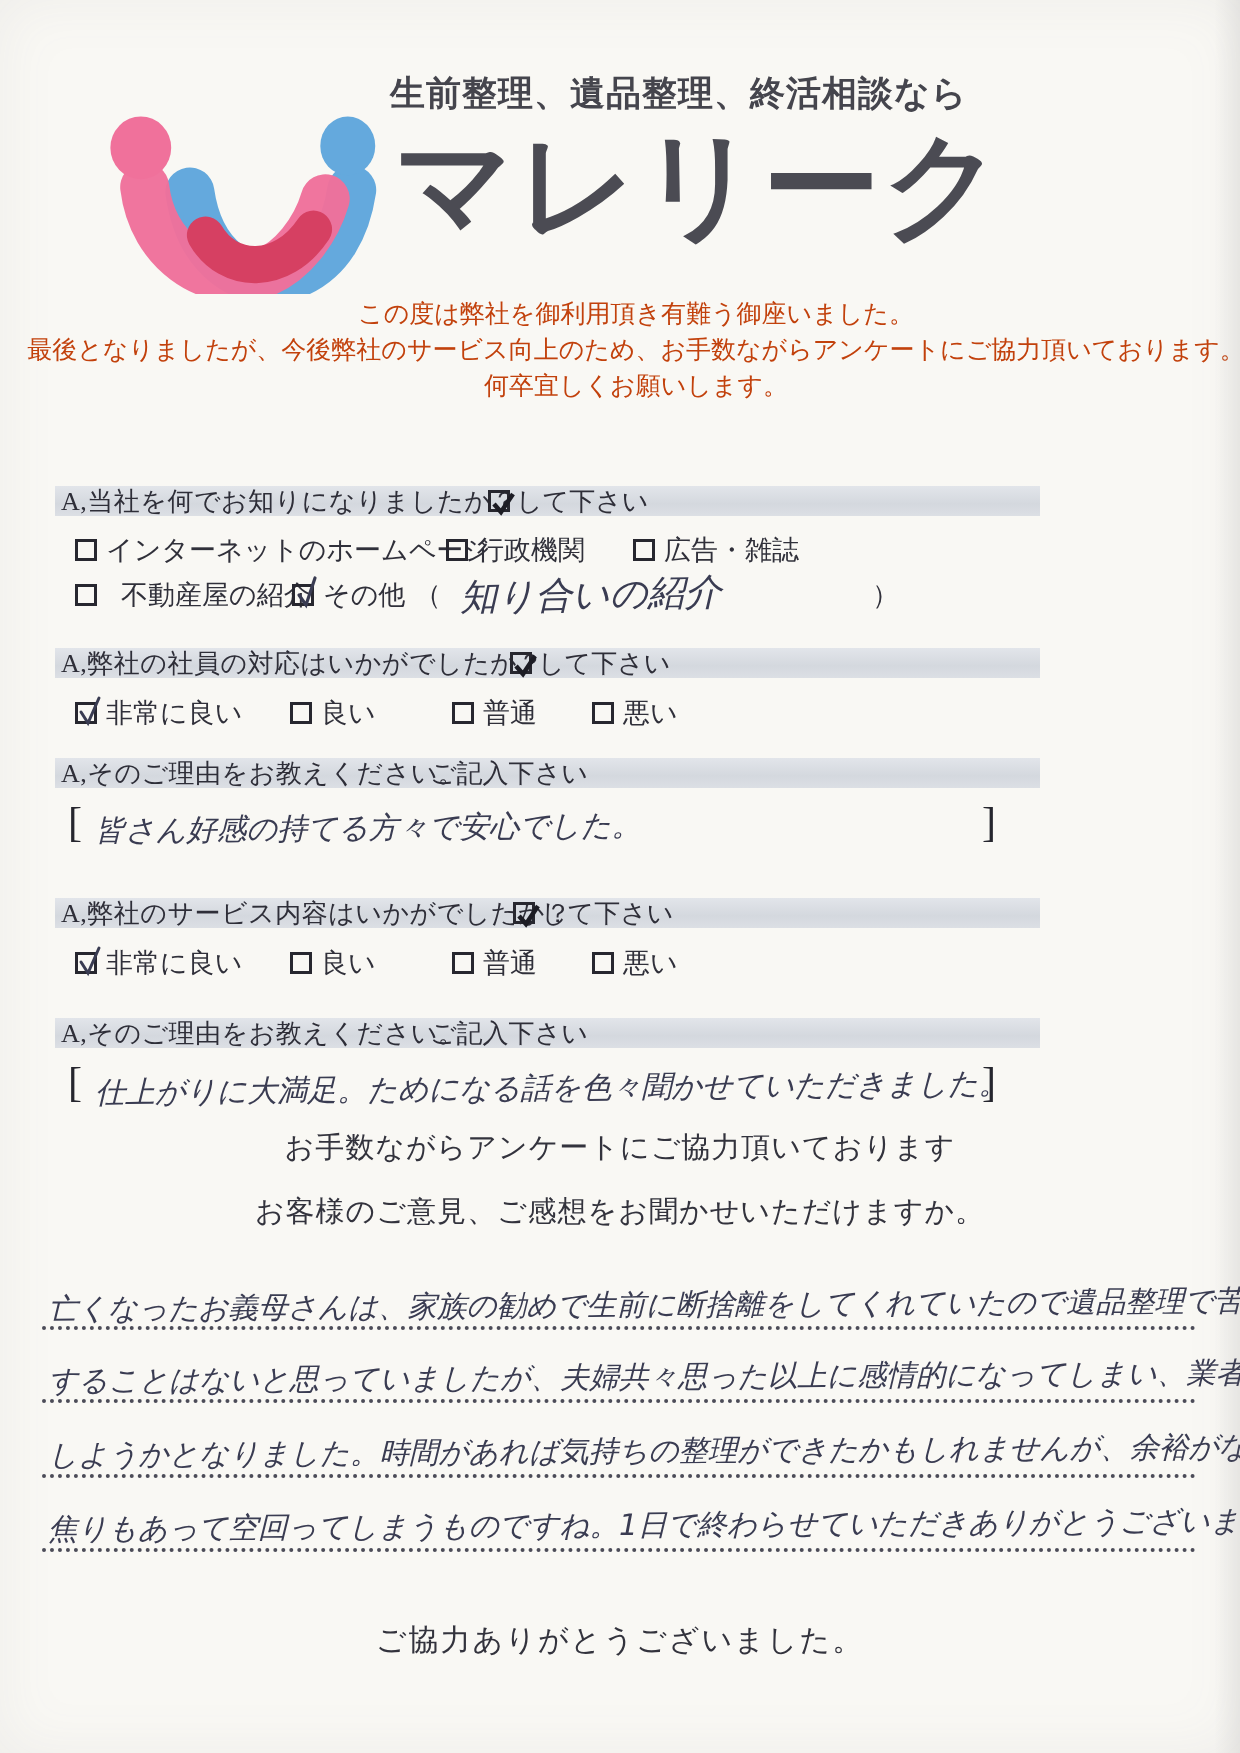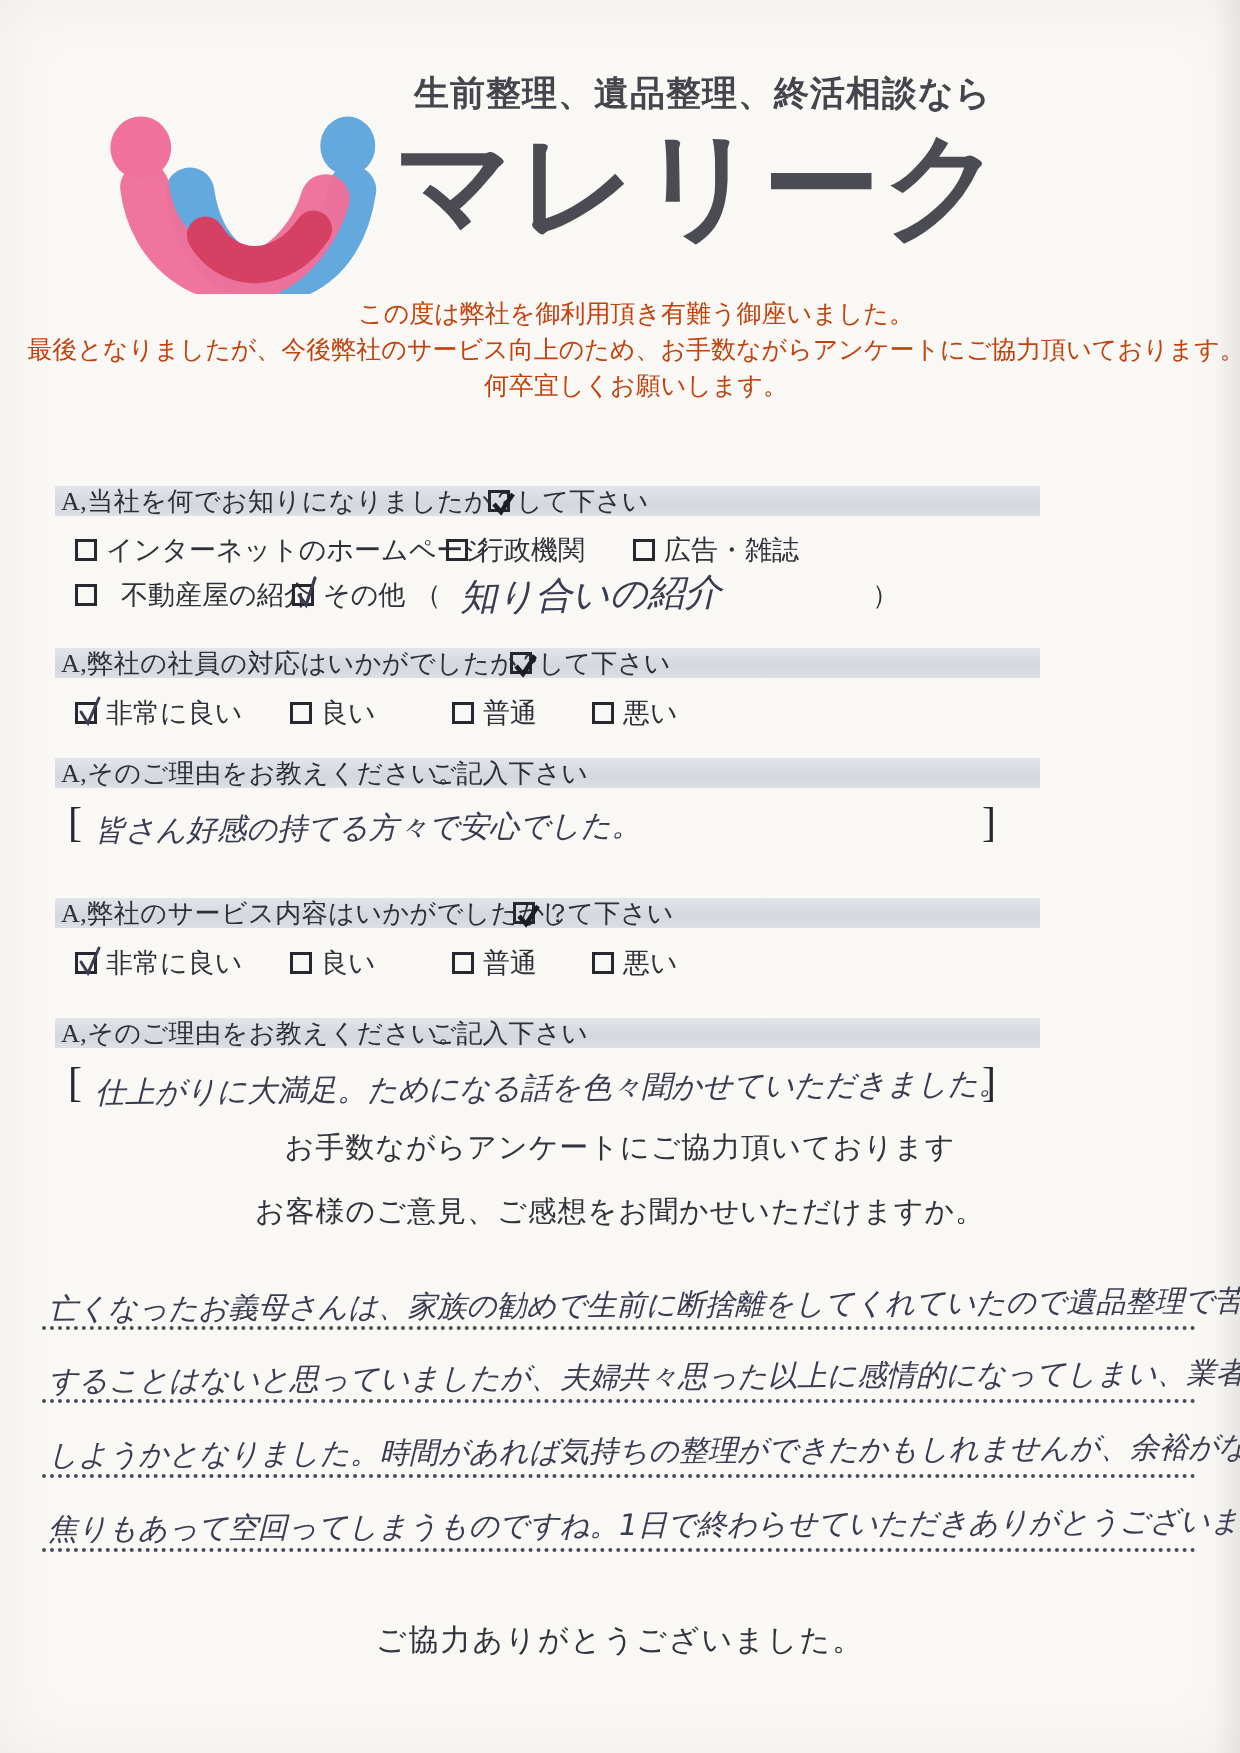--- a/index.html
+++ b/index.html
@@ -15,21 +15,21 @@
   }
   .page::after{ 
     content:"";position:absolute;top:0;right:0;width:26px;height:100%;
     background:linear-gradient(90deg,rgba(0,0,0,0),rgba(110,110,115,.10));
     pointer-events:none;
   }
   .abs{position:absolute;}
   
   .logo{left:85px;top:88px;width:296px;height:206px;}
   .tagline{
-    left:414px;top:70px;width:640px;
+    left:390px;top:70px;width:640px;
     font-family:"DejaVu Sans","Liberation Sans",sans-serif;
     font-weight:bold;font-size:35px;letter-spacing:1px;color:#45454d;
   }
   .brand{
     left:394px;top:116px;width:640px;
     font-family:"DejaVu Sans","Liberation Sans",sans-serif;
     font-weight:900;font-size:118px;line-height:1.18;
     letter-spacing:2px;color:#4b4b53;
   }
   

